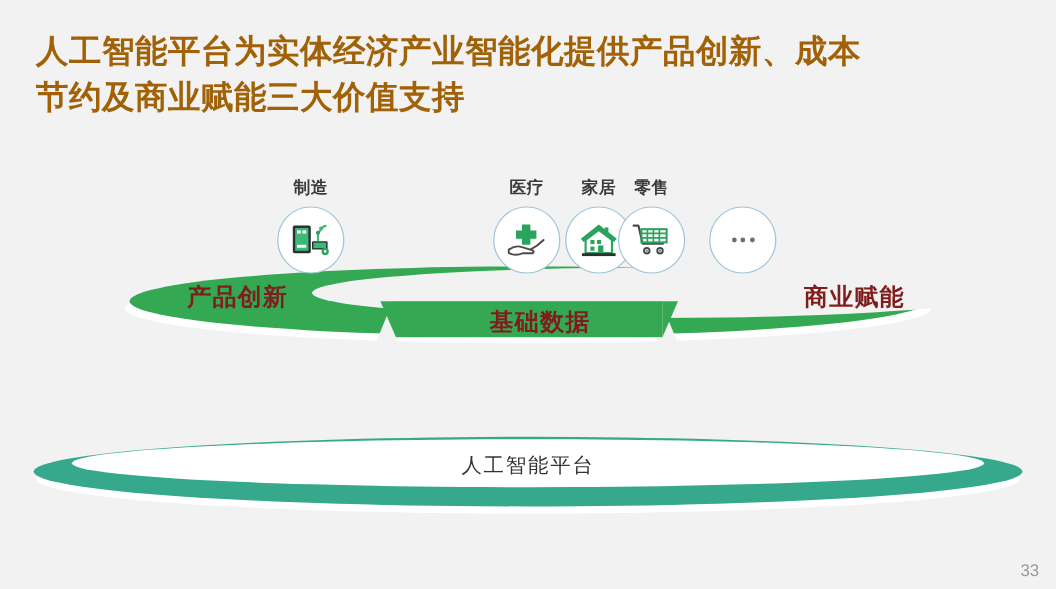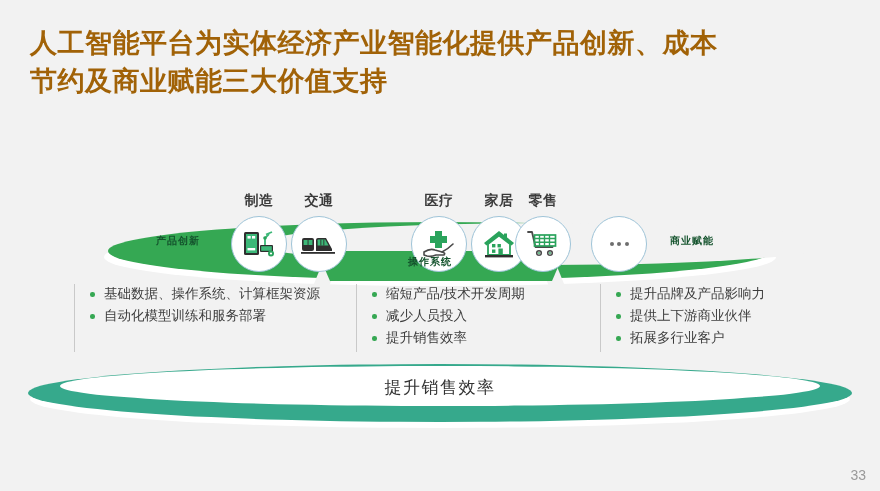--- a/index.html
+++ b/index.html
@@ -35,21 +35,20 @@
     white-space: pre-wrap;
   }
 
   
   .icon-row {
     position: absolute;
     left: 228px;
     top: 146px;
     width: 430px;
     height: 96px;
-    margin-top: 44px;
   }
   .icon-cell {
     position: absolute;
     top: 0;
     width: 62px;
     text-align: center;
   }
   .icon-label {
     font-size: 14px;
     color: #3b3b3b;
@@ -145,22 +144,22 @@
     position: absolute;
     top: 0;
     width: 0;
     height: 0;
     border-top: 30px solid #35a853;
   }
   .mid-banner::before { left: -13px;  border-left: 13px solid transparent; }
   .mid-banner::after  { right: -13px; border-right: 13px solid transparent; }
   .ribbon-text {
     position: absolute;
-    color: #14532d;
-    font-size: 10px;
+    color: #7f1d1d;
+    font-size: 20px;
     font-weight: 700;
     letter-spacing: 1px;
     white-space: nowrap;
     z-index: 5;
   }
   .rt-left  { left: 156px; top: 234px; }
   .rt-mid   { left: 408px; top: 255px; }
   .rt-right { left: 670px; top: 234px; }
 
   
@@ -285,35 +284,20 @@
           <rect x="19.2" y="18.2" width="10.6" height="4.6" fill="#3cb878"></rect>
           <circle cx="29" cy="25.5" r="3" fill="#2aa35c"></circle>
           <circle cx="29" cy="25.5" r="1.1" fill="#ffffff"></circle>
           <path d="M23 17 L23 10 L27 6" stroke="#3cb878" stroke-width="1.8" fill="none"></path>
           <path d="M24 6.5 L30 4" stroke="#3cb878" stroke-width="1.8" fill="none"></path>
           <circle cx="23" cy="10" r="1.8" fill="#2aa35c"></circle>
         </svg>
       </div>
     </div>
 
-    <div class="icon-cell" style="left:60px;">
-      <div class="icon-label">交通</div>
-      <div class="icon-circle">
-        <svg width="36" height="26" viewBox="0 0 36 26">
-          <rect x="1" y="7" width="12" height="13" rx="2" fill="#2f2f2f"></rect>
-          <rect x="2.6" y="9" width="8.8" height="5" fill="#3cb878"></rect>
-          <rect x="6.6" y="9" width="0.9" height="5" fill="#2f2f2f"></rect>
-          <path d="M15 20 L15 9 Q15 7 17 7 L25 7 L31 18 L31 20 Z" fill="#2f2f2f"></path>
-          <path d="M16.6 14.5 L16.6 9.2 Q16.6 8.6 17.4 8.6 L24.2 8.6 L27.6 14.5 Z" fill="#3cb878"></path>
-          <rect x="19.4" y="8.6" width="0.9" height="5.9" fill="#2f2f2f"></rect>
-          <rect x="22.4" y="8.6" width="0.9" height="5.9" fill="#2f2f2f"></rect>
-          <rect x="0" y="21" width="34" height="1.8" fill="#2f2f2f"></rect>
-        </svg>
-      </div>
-    </div>
 
 
     <div class="icon-cell" style="left:180px;text-align:center;">
       <div class="icon-label">医疗</div>
       <div class="icon-circle">
         <svg width="34" height="32" viewBox="0 0 34 32">
           <path d="M13 3 h7 v5 h5 v7 h-5 v5 h-7 v-5 h-5 v-7 h5 z" fill="#2aa35c"></path>
           <path d="M2 24 Q8 20 13 22 L20 24 Q24 25 22 27 L14 27 Q9 29 5 28 L2 27 Z" fill="none" stroke="#4a4a4a" stroke-width="1.6" stroke-linejoin="round"></path>
           <path d="M20 24 Q26 21 31 16" fill="none" stroke="#4a4a4a" stroke-width="1.6" stroke-linecap="round"></path>
         </svg>
@@ -368,49 +352,27 @@
     <div class="ring-shadow"></div>
     <div class="ring-outer">
       <div class="ring-inner"></div>
     </div>
     <div class="notch notch-left"></div>
     <div class="notch notch-right"></div>
     <div class="mid-banner"></div>
   </div>
 
   <div class="ribbon-text rt-left">产品创新</div>
-  <div class="ribbon-text rt-mid">操作系统</div>
+  <div class="ribbon-text rt-mid">基础数据</div>
   <div class="ribbon-text rt-right">商业赋能</div>
 
-  <div class="cols">
-    <div class="col col-1">
-      <ul class="bullets">
-        <li>基础数据、操作系统、计算框架资源</li>
-        <li>自动化模型训练和服务部署</li>
-      </ul>
-    </div>
-    <div class="col col-2">
-      <ul class="bullets">
-        <li>缩短产品/技术开发周期</li>
-        <li>减少人员投入</li>
-        <li>提升销售效率</li>
-      </ul>
-    </div>
-    <div class="col col-3">
-      <ul class="bullets">
-        <li>提升品牌及产品影响力</li>
-        <li>提供上下游商业伙伴</li>
-        <li>拓展多行业客户</li>
-      </ul>
-    </div>
-  </div>
 
   <div class="platform">
     <div class="plat-shadow"></div>
     <div class="plat-ring">
       <div class="plat-inner"></div>
     </div>
-    <div class="plat-text">提升销售效率</div>
+    <div class="plat-text">人工智能平台</div>
   </div>
 
   <div class="page-num">33</div>
 
 </div>
 
 </body></html>

